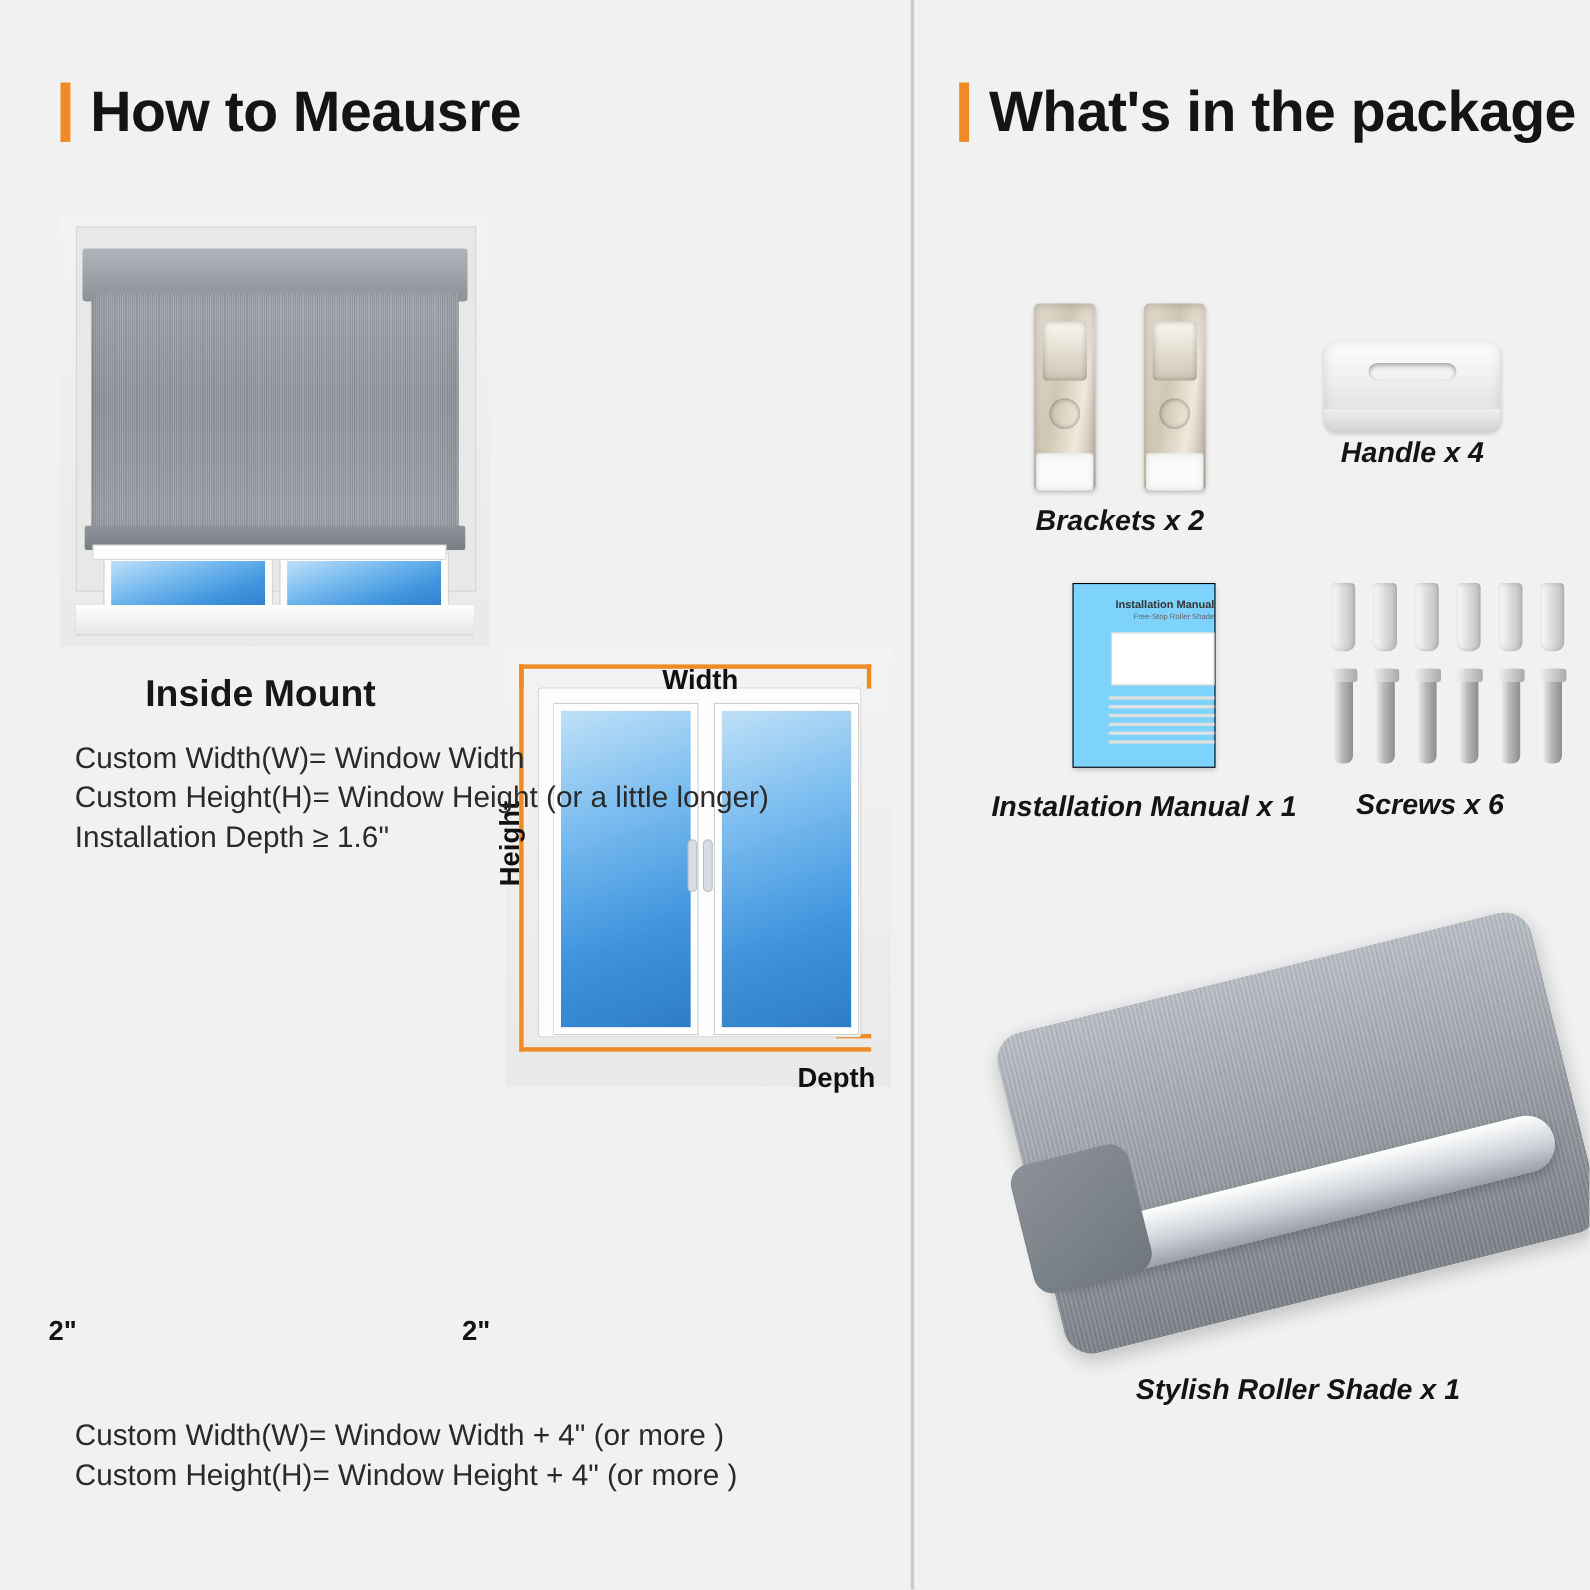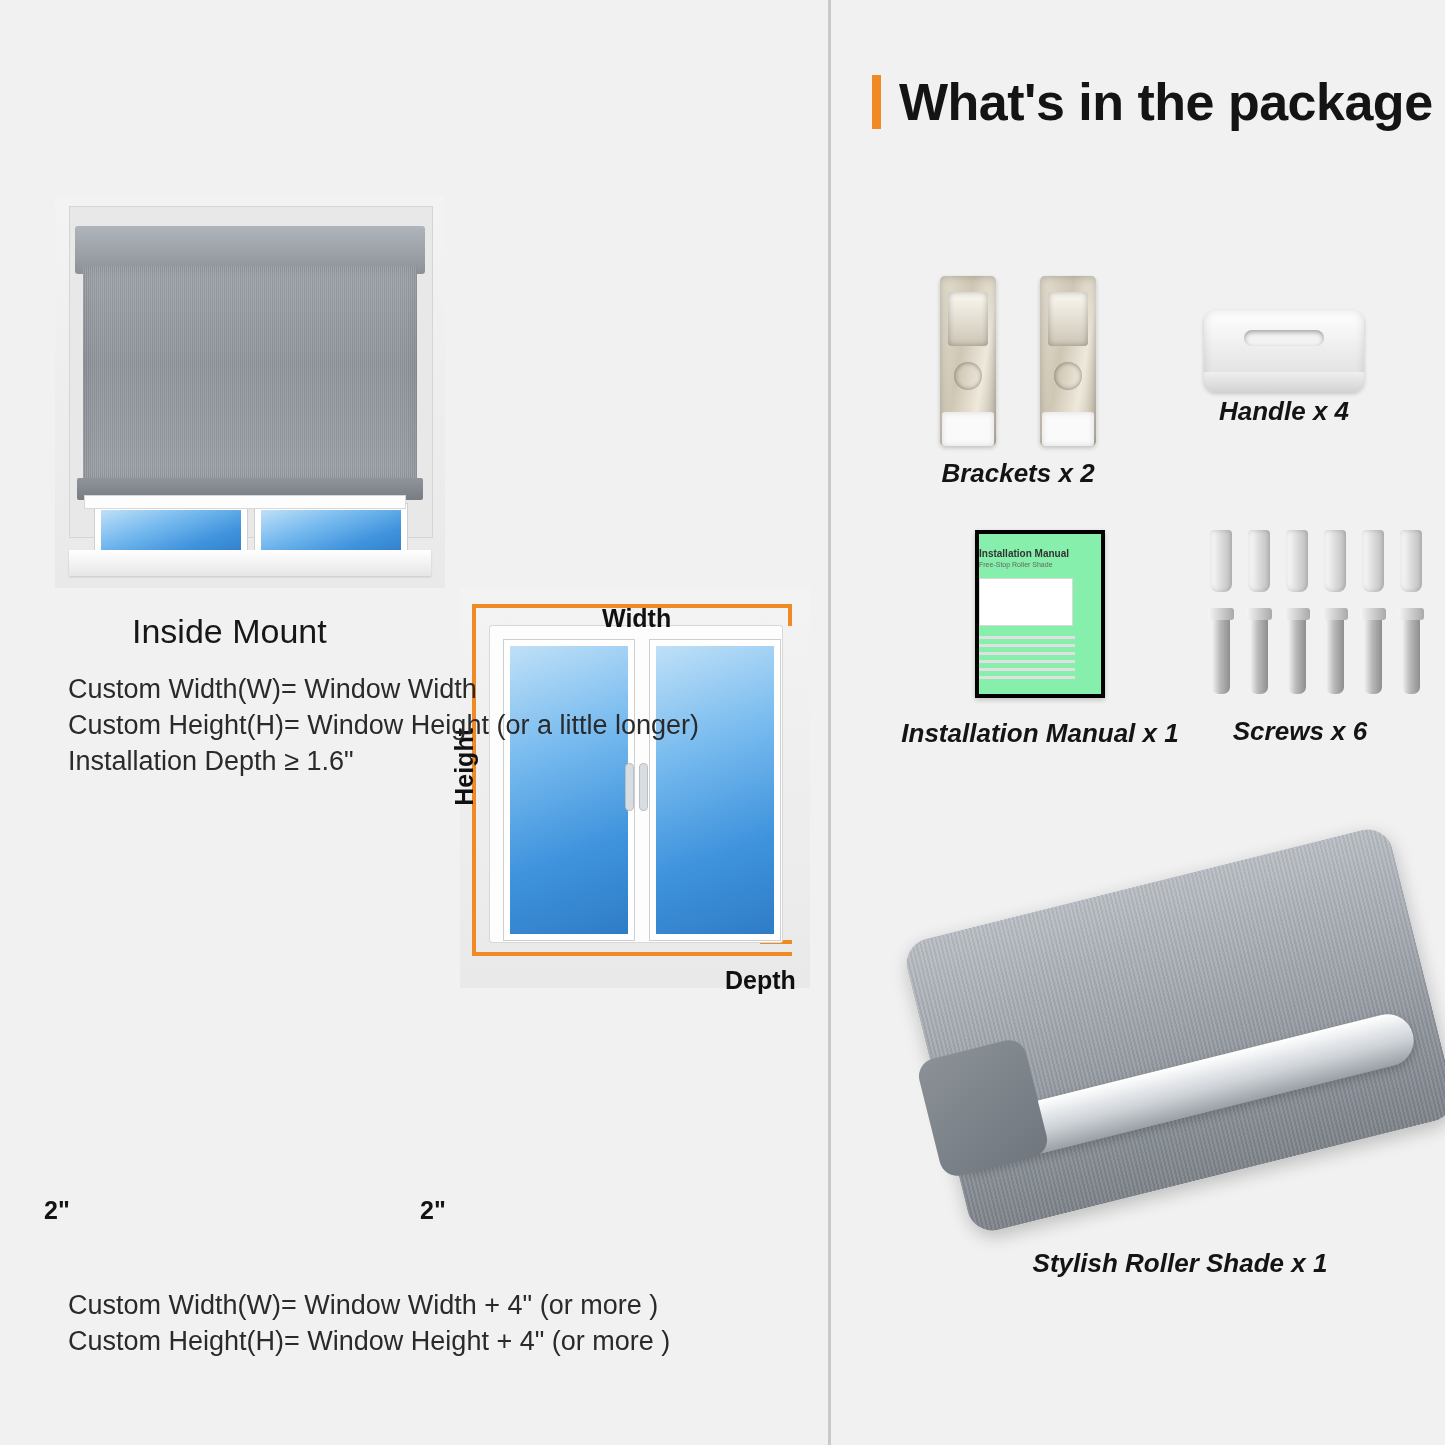--- a/index.html
+++ b/index.html
@@ -19,21 +19,21 @@
     display:flex;align-items:center;gap:18px;
     font-size:52px;font-weight:bold;letter-spacing:-0.5px;color:#141414;
   }
   .title-bar{width:9px;height:54px;background:#f08a24;display:inline-block;}
   #left-title{position:absolute;left:55px;top:72px;}
   #right-title{position:absolute;left:872px;top:72px;align-items:center;}
 
   
   .panel{position:absolute;}
   .mount-name{
-    font-size:34px;font-weight:normal;color:#171717;
+    font-size:34px;font-weight:bold;color:#171717;
   }
   .mount-line{font-size:27px;color:#2a2a2a;line-height:1.48;}
 
   
   .shade-box{position:relative;background:#efefef;}
   .wall{position:absolute;inset:0;background:linear-gradient(180deg,#f3f3f3,#e9e9e9);}
   .recess{position:absolute;background:#e3e3e3;border:1px solid #d5d5d5;}
   .shade-fabric{
     position:absolute;
     background:
@@ -97,23 +97,23 @@
   }
   .handle-part::before{
     content:"";position:absolute;left:40px;top:20px;width:80px;height:16px;border-radius:8px;
     background:#f3f3f3;box-shadow:inset 0 2px 5px rgba(0,0,0,.35);
   }
   .handle-part::after{
     content:"";position:absolute;left:0;bottom:0;width:160px;height:20px;border-radius:0 0 12px 12px;
     background:linear-gradient(180deg,#efefef,#d3d3d3);
   }
   .manual{
-    position:absolute;width:130px;height:168px;background:#86efac;
-    box-shadow:0 2px 5px rgba(0,0,0,.2);border:4px solid #000000;
-    display:flex;flex-direction:column;align-items:flex-start;padding-top:14px;box-sizing:border-box;
+    position:absolute;width:130px;height:168px;background:#7dd3fc;
+    box-shadow:0 2px 5px rgba(0,0,0,.2);border:1px solid #000000;
+    display:flex;flex-direction:column;align-items:flex-end;padding-top:14px;box-sizing:border-box;
   }
   .manual .m-title{font-size:10px;font-weight:bold;color:#333;}
   .manual .m-sub{font-size:7px;color:#666;margin-top:2px;}
   .manual .m-box{width:92px;height:46px;border:1px solid #d9d9d9;margin-top:10px;background:#fff;}
   .manual .m-lines{width:96px;margin-top:10px;}
   .manual .m-lines i{display:block;height:3px;background:#e0e0e0;margin-bottom:5px;}
   .anchor{
     position:absolute;width:22px;height:62px;border-radius:4px 4px 8px 8px;
     background:linear-gradient(90deg,#ffffff,#dcdcdc 50%,#bdbdbd);
     box-shadow:inset 0 0 5px rgba(0,0,0,.18);
@@ -151,20 +151,24 @@
     transform:rotate(-14deg);
   }
 </style>
 </head>
 <body>
 
 <div class="page">
 
   <div class="divider"></div>
 
+  <div class="section-title" id="left-title">
+    <span class="title-bar"></span>
+    <span>How to Meausre</span>
+  </div>
 
   <div class="shade-box panel" style="left:55px;top:196px;width:390px;height:392px;">
     <div class="wall"></div>
     <div class="recess" style="left:14px;top:10px;width:362px;height:330px;background:#e8e8e8;"></div>
     <div class="shade-head" style="left:20px;top:30px;width:350px;height:48px;"></div>
     <div class="shade-fabric" style="left:28px;top:70px;width:334px;height:216px;"></div>
     <div class="shade-rail" style="left:22px;top:282px;width:346px;height:22px;"></div>
     <div class="glass" style="left:40px;top:308px;width:140px;height:48px;"></div>
     <div class="glass" style="left:200px;top:308px;width:140px;height:48px;"></div>
     <div class="frame-white" style="left:30px;top:300px;width:320px;height:12px;"></div>

